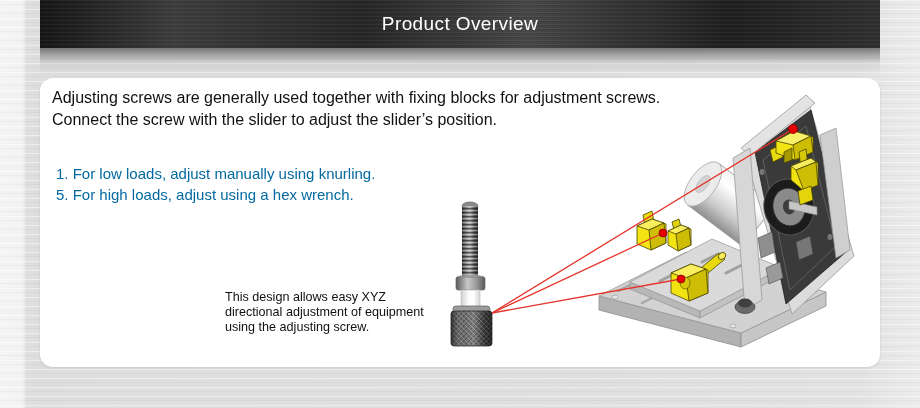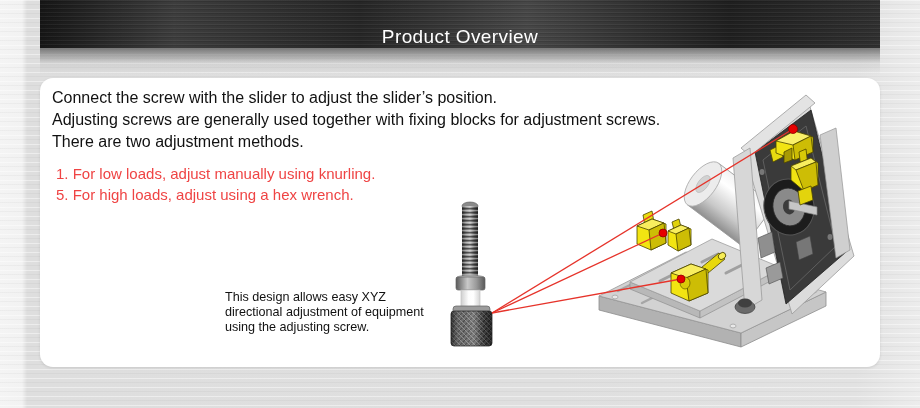--- a/index.html
+++ b/index.html
@@ -5,53 +5,52 @@
   html,body{margin:0;padding:0;}
   body{
     width:920px;height:408px;position:relative;overflow:hidden;
     font-family:"Liberation Sans", sans-serif;
     background:
       repeating-linear-gradient(180deg, rgba(255,255,255,0.45) 0 1px, rgba(255,255,255,0) 1px 4px, rgba(0,0,0,0.03) 4px 5px, rgba(255,255,255,0) 5px 9px),
       linear-gradient(90deg,#f4f4f4 0px,#f2f2f2 22px,#dedede 27px,#dfdfdf 60%,#e2e2e2 93%,#ececec 100%);
   }
   .header-bar{
     position:absolute;left:40px;top:0;width:840px;height:48px;
-    display:flex;align-items:flex-end;justify-content:center;z-index:3;
+    display:flex;align-items:center;justify-content:center;z-index:3;
     background:
       repeating-linear-gradient(180deg, rgba(255,255,255,0.05) 0 1px, rgba(0,0,0,0.10) 1px 2px, rgba(255,255,255,0) 2px 4px),
       linear-gradient(90deg,#161616,#3d3d3d 16%,#262626 38%,#474747 58%,#1f1f1f 82%,#303030 100%);
   }
   .header-title{color:#ffffff;font-size:19px;letter-spacing:0.4px;}
   .header-fade{
     position:absolute;left:40px;top:48px;width:840px;height:27px;z-index:1;
     background:linear-gradient(180deg, rgba(85,85,85,0.75), rgba(170,170,170,0.25) 55%, rgba(220,220,220,0));
   }
   .card{
     position:absolute;left:40px;top:78px;width:840px;height:289px;
     background:#ffffff;border-radius:13px;z-index:2;
     box-shadow:0 1px 3px rgba(0,0,0,0.10);
   }
   .intro{position:absolute;left:12px;top:9px;color:#111;font-size:16px;line-height:22px;}
-  .methods{position:absolute;left:16px;top:86px;color:#ef4444;font-size:15px;line-height:20.5px;}
+  .methods{position:absolute;left:16px;top:86px;color:#0369a1;font-size:15px;line-height:20.5px;}
   .callout{position:absolute;left:185px;top:199px;color:#111;font-size:12.6px;line-height:15.2px;margin-top:13px;}
   .illustration-svg{position:absolute;left:0;top:0;z-index:4;pointer-events:none;}
 </style>
 </head>
 <body>
 
 <div class="header-bar">
   <span class="header-title">Product Overview</span>
 </div>
 <div class="header-fade"></div>
 
 <div class="card">
   <div class="intro">
+    <div>Adjusting screws are generally used together with fixing blocks for adjustment screws.</div>
     <div>Connect the screw with the slider to adjust the slider’s position.</div>
-    <div>Adjusting screws are generally used together with fixing blocks for adjustment screws.</div>
-    <div>There are two adjustment methods.</div>
   </div>
   <div class="methods">
     <div>1. For low loads, adjust manually using knurling.</div>
     <div>5. For high loads, adjust using a hex wrench.</div>
   </div>
   <div class="callout">
     <div>This design allows easy XYZ</div>
     <div>directional adjustment of equipment</div>
     <div>using the adjusting screw.</div>
   </div>

